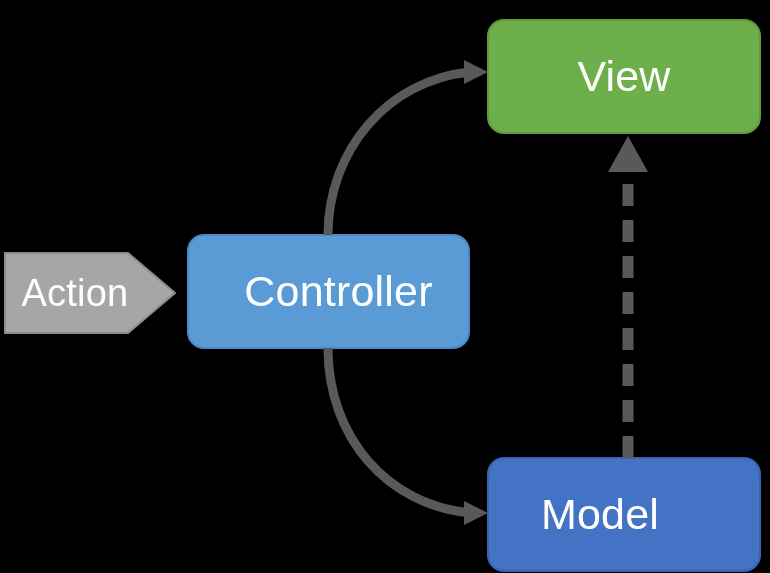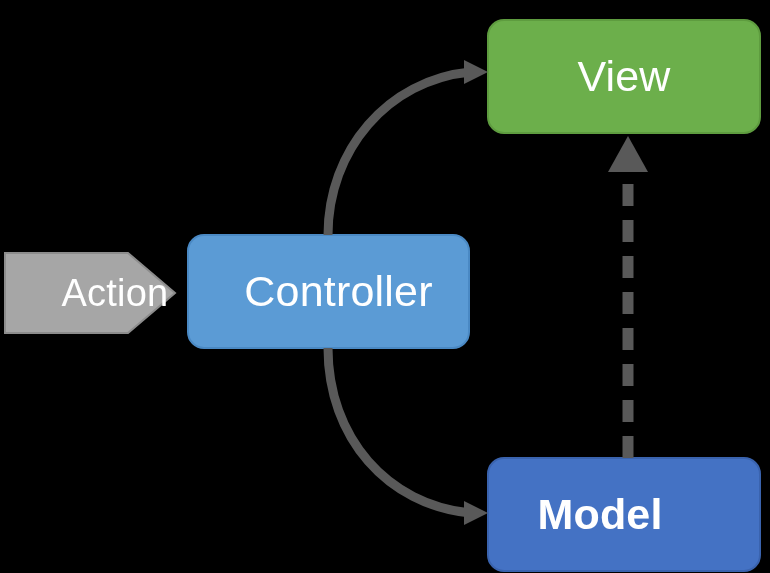--- a/index.html
+++ b/index.html
@@ -30,22 +30,22 @@
     color: #FFFFFF;
     font-family: "Liberation Sans", sans-serif;
     font-size: 43px;
     font-weight: 400;
     letter-spacing: 0.2px;
     white-space: nowrap;
     pointer-events: none;
   }
   #view-label   { left: 488px; top: 20px;  width: 272px; height: 113px; }
   #controller-label { left: 188px; top: 235px; width: 281px; height: 113px; padding-left: 10px; }
-  #model-label  { left: 488px; top: 458px; width: 224px; height: 113px; font-weight: bold; }
-  #action-label { left: 5px;   top: 253px; width: 140px; height: 80px; font-size: 38px; margin-left: 40px; }
+  #model-label  { left: 488px; top: 458px; width: 224px; height: 113px; }
+  #action-label { left: 5px;   top: 253px; width: 140px; height: 80px; font-size: 38px; }
 </style>
 </head>
 <body>
 
 <div id="canvas">
 
   <svg class="svg-layer" viewBox="0 0 770 573" xmlns="http://www.w3.org/2000/svg">
 
     <polygon points="5,253 128,253 175,293 128,333 5,333" fill="#A6A6A6" stroke="#8C8C8C" stroke-width="2"></polygon>
 

